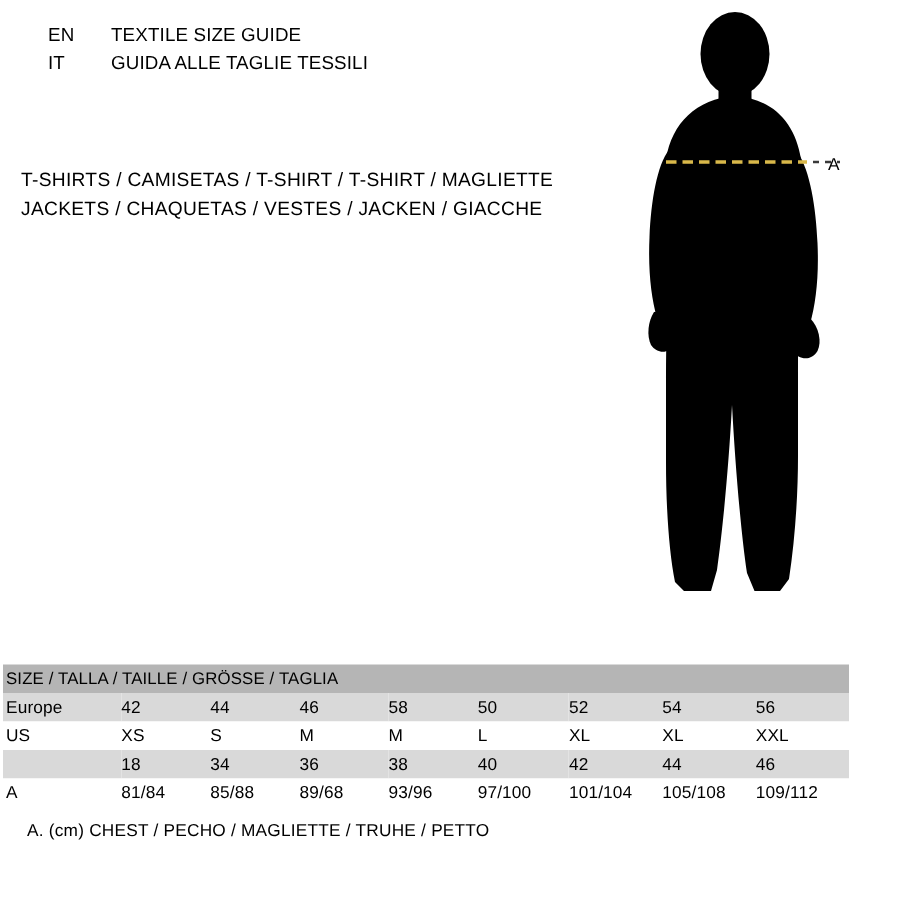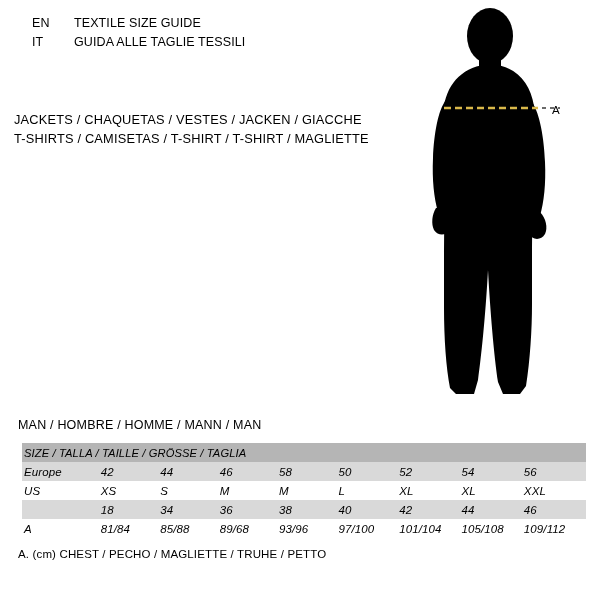--- a/index.html
+++ b/index.html
@@ -83,26 +83,25 @@
     position: absolute;
     left: 18px;
     top: 418px;
     font-size: 12.5px;
     letter-spacing: 0.2px;
     font-weight: normal;
   }
 
   .size-table {
     position: absolute;
-    left: 22px;
+    left: 2px;
     top: 443px;
     width: 564px;
     border-collapse: collapse;
     font-size: 11.5px;
-    font-style: italic;
   }
   .size-table td {
     padding: 0;
     height: 19px;
     vertical-align: middle;
     letter-spacing: 0.1px;
   }
   .row-head td {
     background: #b5b5b5;
     font-size: 11.2px;
@@ -144,22 +143,22 @@
       <span class="lang-code">EN</span>
       <span class="lang-text">TEXTILE SIZE GUIDE</span>
     </div>
     <div class="lang-row">
       <span class="lang-code">IT</span>
       <span class="lang-text">GUIDA ALLE TAGLIE TESSILI</span>
     </div>
   </div>
 
   <div class="cat-block">
+    <div class="cat-line">T-SHIRTS / CAMISETAS / T-SHIRT / T-SHIRT / MAGLIETTE</div>
     <div class="cat-line">JACKETS / CHAQUETAS / VESTES / JACKEN / GIACCHE</div>
-    <div class="cat-line">T-SHIRTS / CAMISETAS / T-SHIRT / T-SHIRT / MAGLIETTE</div>
   </div>
 
   <div class="figure-wrap">
     <svg width="200" height="400" viewBox="0 0 200 400" xmlns="http://www.w3.org/2000/svg">
       <g>
 
         <ellipse cx="90" cy="28" rx="23" ry="28" fill="#000000"></ellipse>
 
         <rect x="79" y="48" width="22" height="16" fill="#000000"></rect>
 
@@ -198,21 +197,20 @@
         <line x1="44" y1="100" x2="138" y2="100" stroke="#d9b84a" stroke-width="2.4" stroke-dasharray="7 4"></line>
       </g>
 
       <g>
         <line x1="142" y1="100" x2="160" y2="100" stroke="#3a3a3a" stroke-width="1.6" stroke-dasharray="4 4"></line>
       </g>
     </svg>
   </div>
   <div class="marker-label">A</div>
 
-  <div class="man-title">MAN / HOMBRE / HOMME / MANN / MAN</div>
 
   <table class="size-table">
     <tbody>
       <tr class="row-head">
         <td class="col-label" colspan="9">SIZE / TALLA / TAILLE / GRÖSSE / TAGLIA</td>
       </tr>
       <tr class="row-shade">
         <td class="col-label">Europe</td>
         <td class="cell">42</td>
         <td class="cell">44</td>

